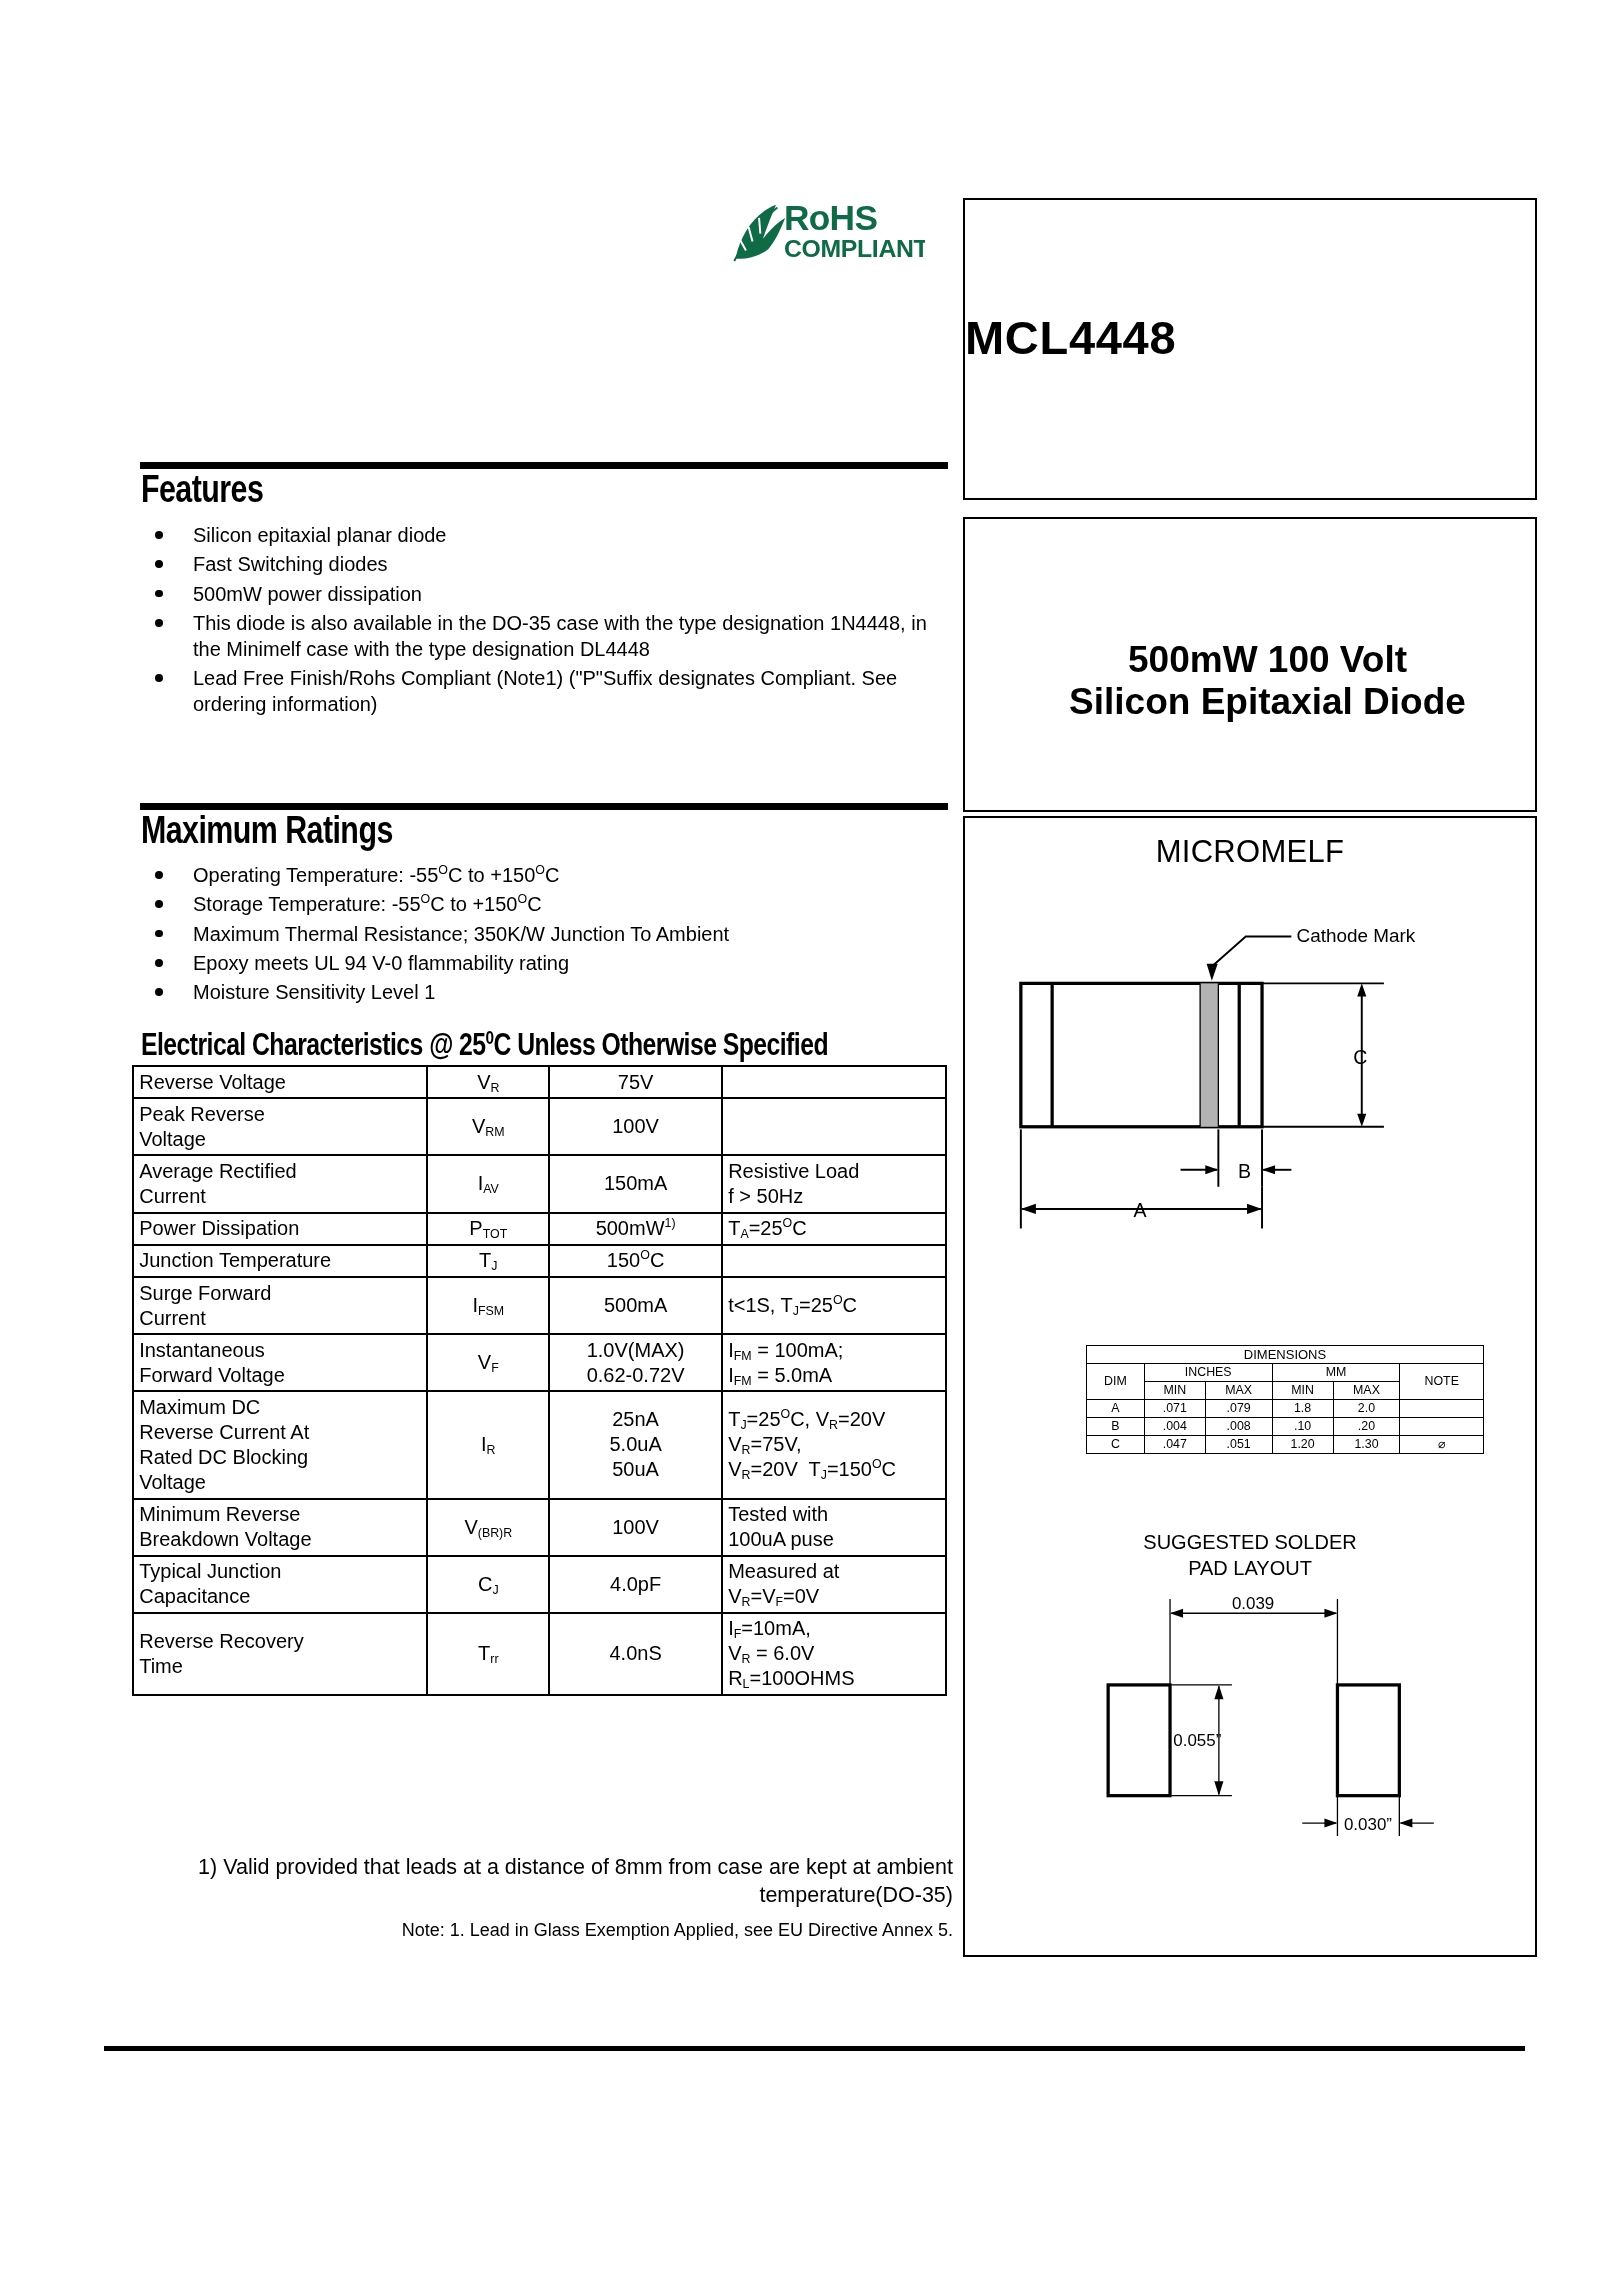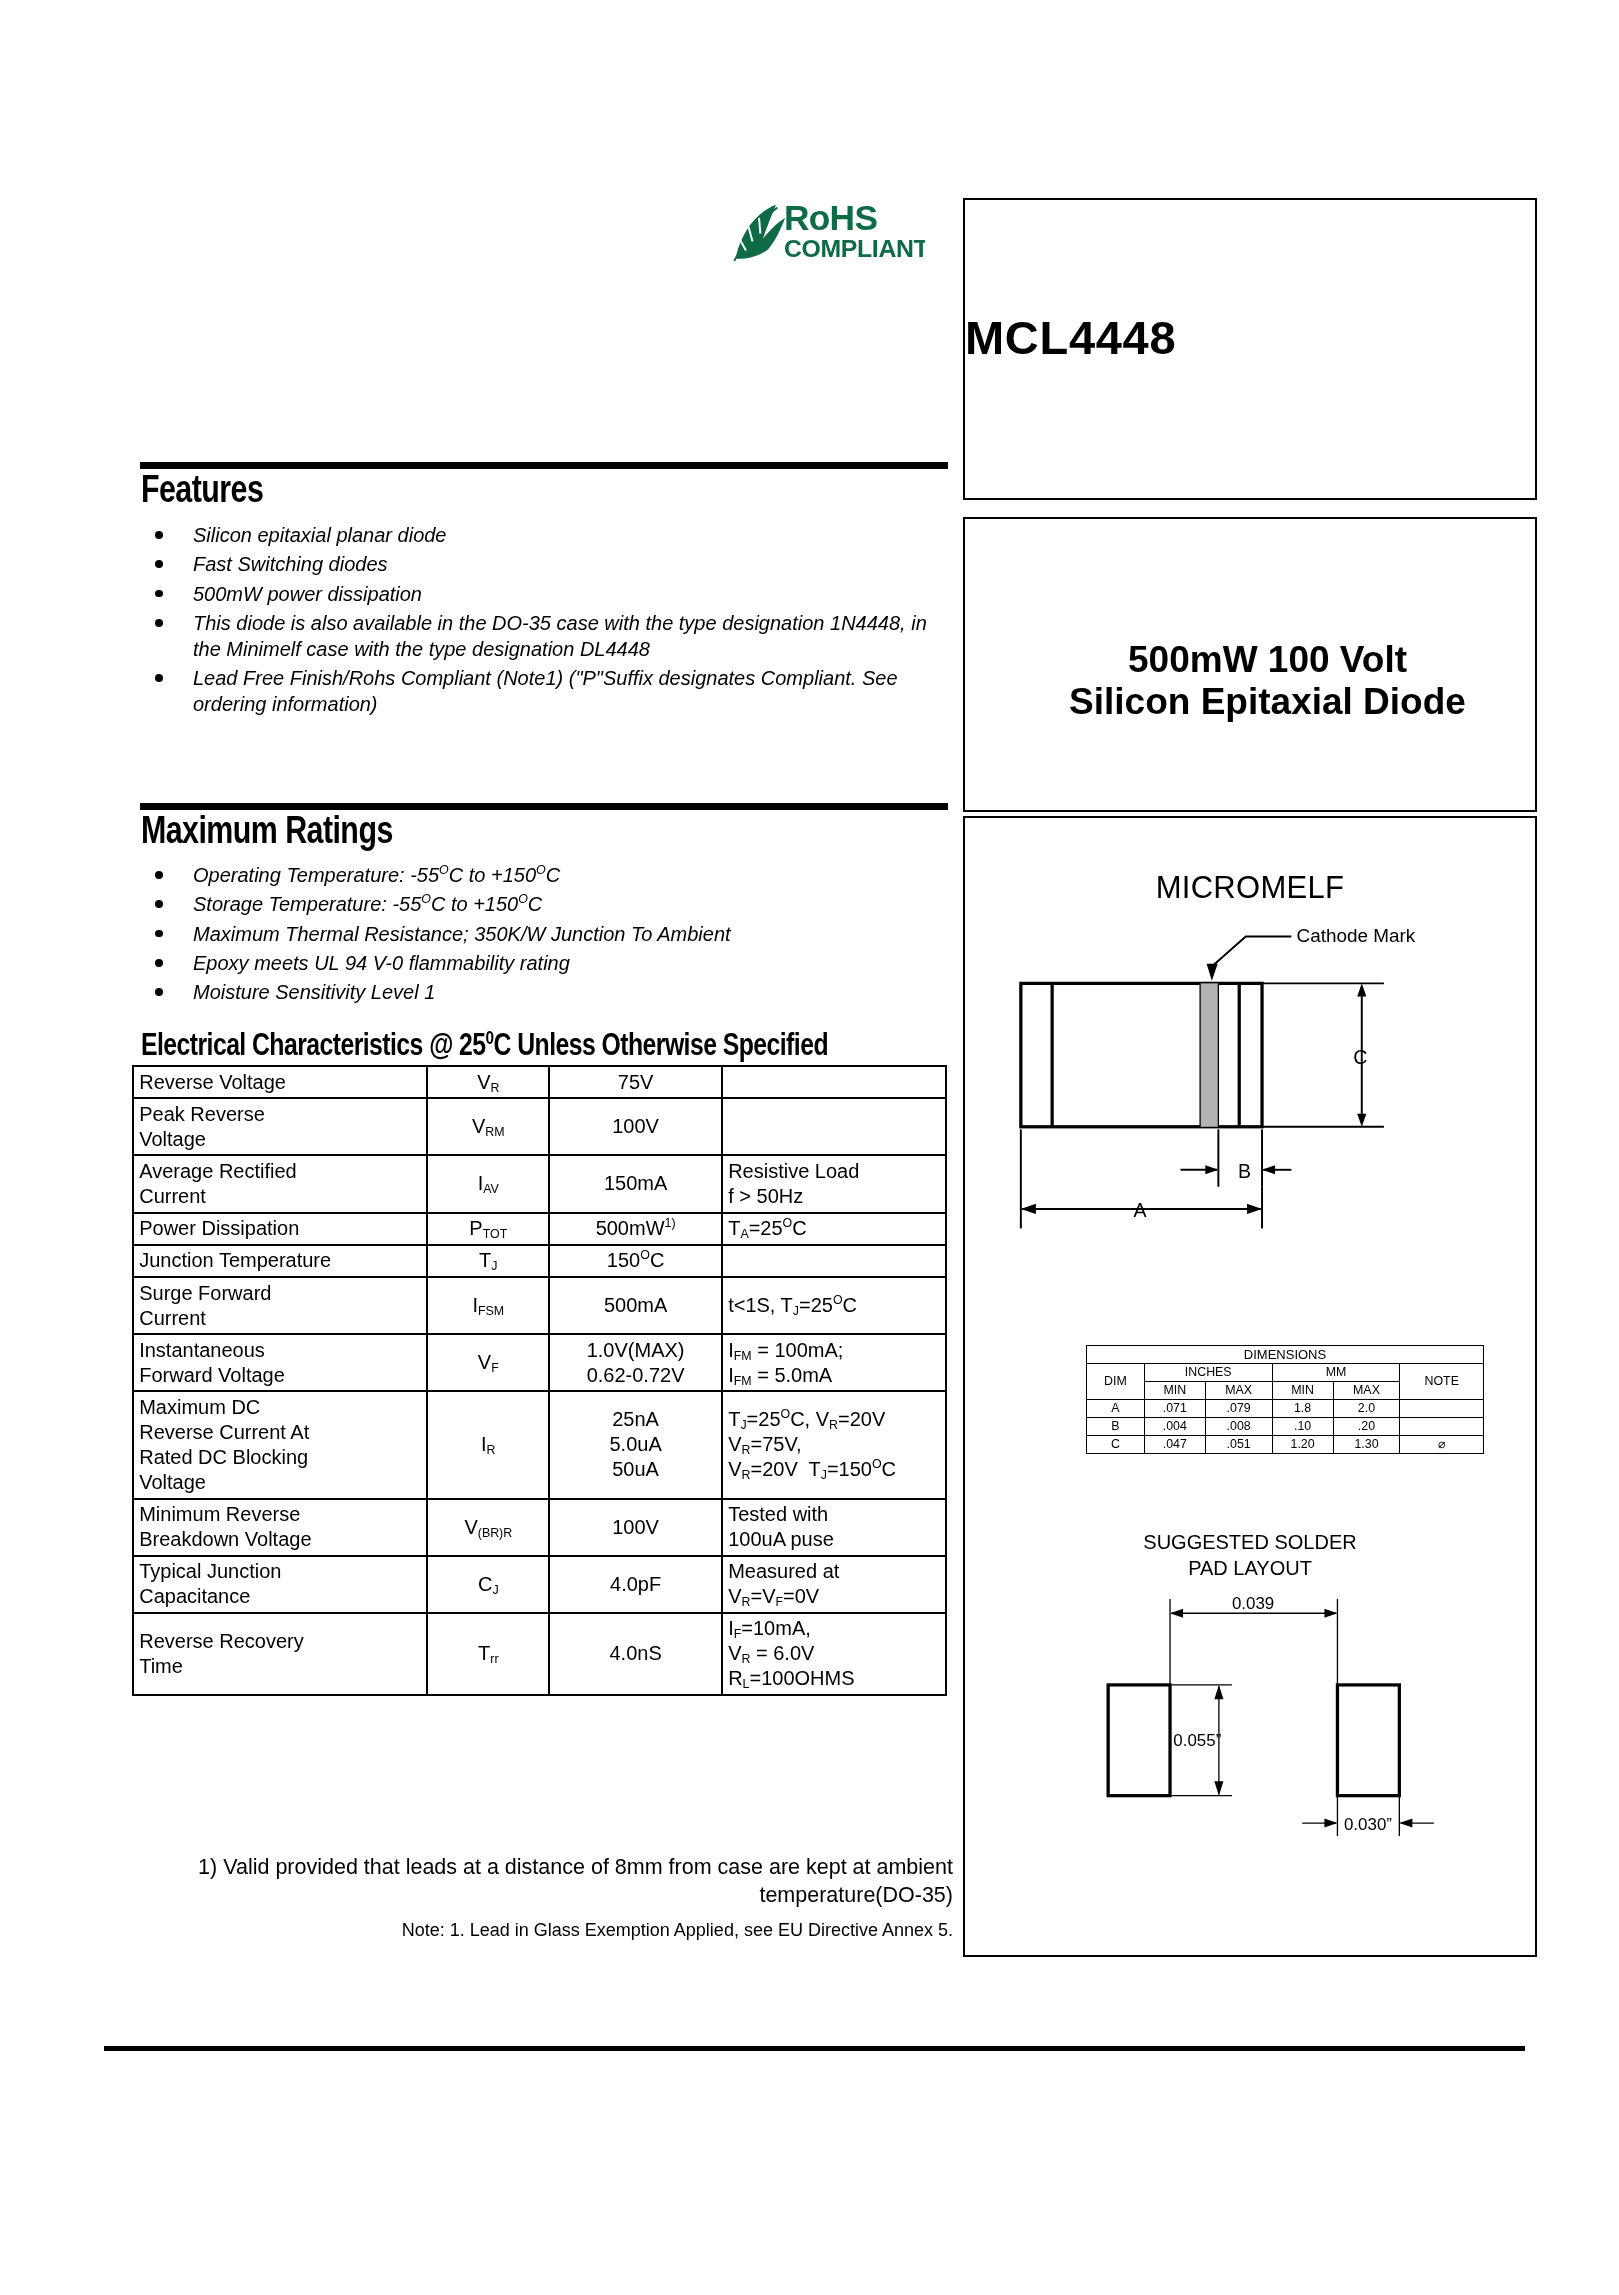--- a/index.html
+++ b/index.html
@@ -19,21 +19,21 @@
 
   
   .sec-head{font-family:"Liberation Sans Narrow","Liberation Sans",sans-serif;
             font-weight:bold;color:#000;letter-spacing:-0.7px;
             transform:scaleX(.80);transform-origin:left bottom;white-space:nowrap;}
   #features-heading{left:141px;top:467px;font-size:38px;line-height:44px;}
   #maxratings-heading{left:141px;top:808px;font-size:38px;line-height:44px;}
   #ec-heading{left:141px;top:1027px;font-size:31px;line-height:35px;}
 
   
-  .bullets{list-style:none;margin:0;padding:0;font-style:italic;}
+  .bullets{list-style:none;margin:0;padding:0;}
   .bullets li{position:relative;padding-left:52px;margin:0 0 3.3px 0;
               font-size:20px;line-height:26px;
               font-family:"Liberation Sans Narrow","Liberation Sans",sans-serif;}
   .bullets li .bdot{position:absolute;left:14.3px;top:9px;width:7.8px;height:7.8px;
                     background:#000;border-radius:50%;}
   #features-list{left:141px;top:522px;width:815px;}
   #maxratings-list{left:141px;top:862px;width:815px;}
   sup.deg{font-size:.62em;vertical-align:super;line-height:0;}
   sub.sb{font-size:.62em;vertical-align:-.22em;line-height:0;}
 
@@ -57,21 +57,21 @@
   #box-pkg{left:963px;top:816px;width:574px;height:1141px;}
 
   #part-number{position:absolute;left:0;right:0;top:110px;
                font-size:47px;font-weight:bold;letter-spacing:0.7px;}
   #desc-l1,#desc-l2{position:absolute;left:0;right:0;text-align:center;
                font-weight:bold;font-size:37px;padding-left:35px;}
   #desc-l1{top:120px;}
   #desc-l2{top:162px;}
 
   #pkg-title{position:absolute;left:0;right:0;top:15.6px;text-align:center;
-             font-size:31px;letter-spacing:0.3px;margin-top:36px;}
+             font-size:31px;letter-spacing:0.3px;}
 
   
   #pkg-draw{position:absolute;left:19.6px;top:78px;width:528px;height:339px;}
   #dim-table-wrap{position:absolute;left:121px;top:527px;width:398px;}
   #dim-table{border-collapse:collapse;width:100%;}
   #dim-table td,#dim-table th{border:1.3px solid #000;font-size:12.4px;
       font-family:Liberation Sans, sans-serif;
       font-weight:normal;text-align:center;padding:0.7px 1.3px;line-height:15.6px;}
   #dim-table .hdr{font-size:13px;}
   #pad-title{position:absolute;left:0;right:0;top:711px;text-align:center;

